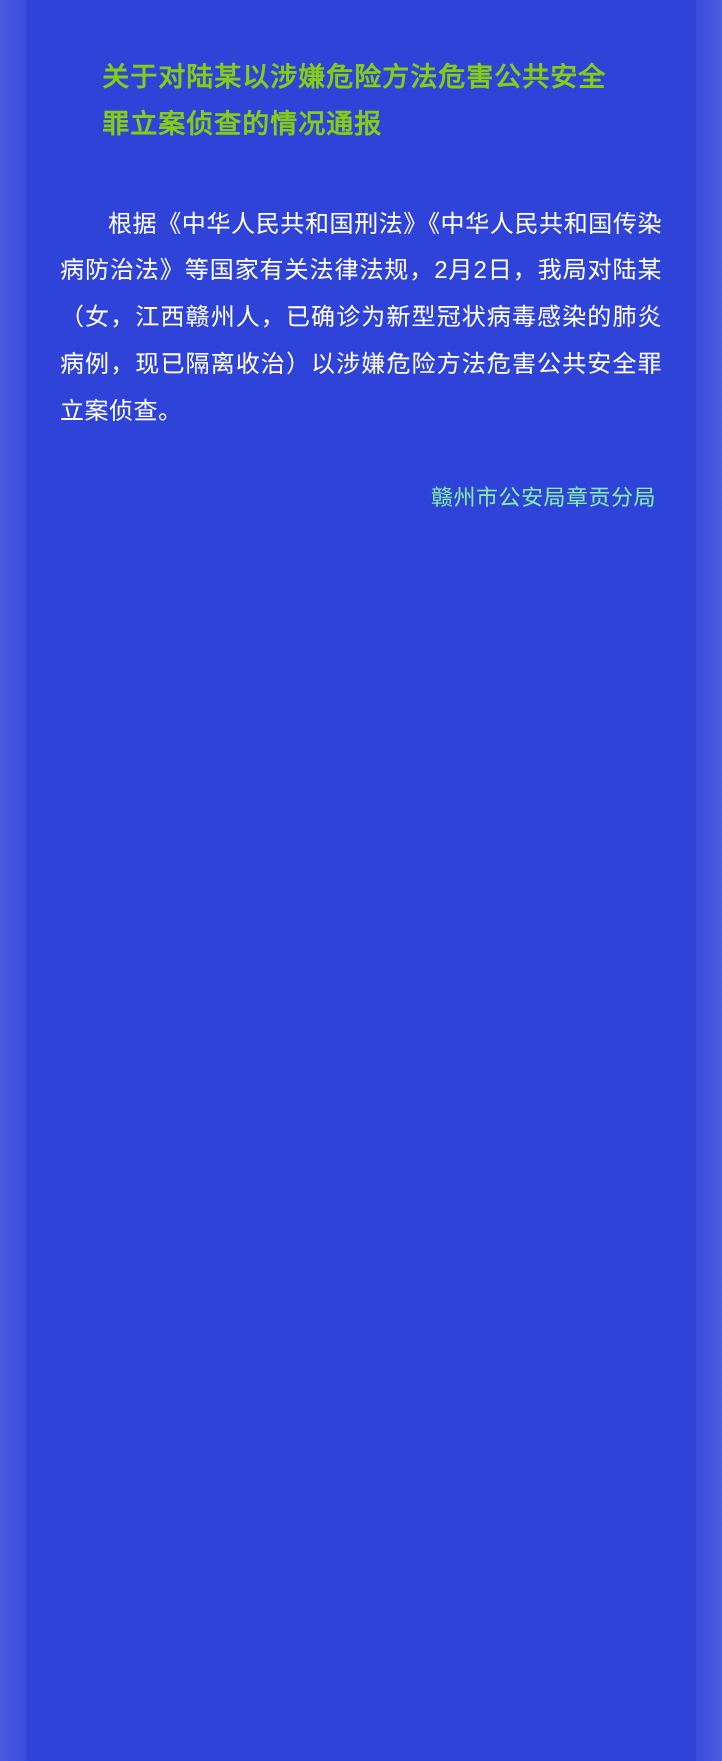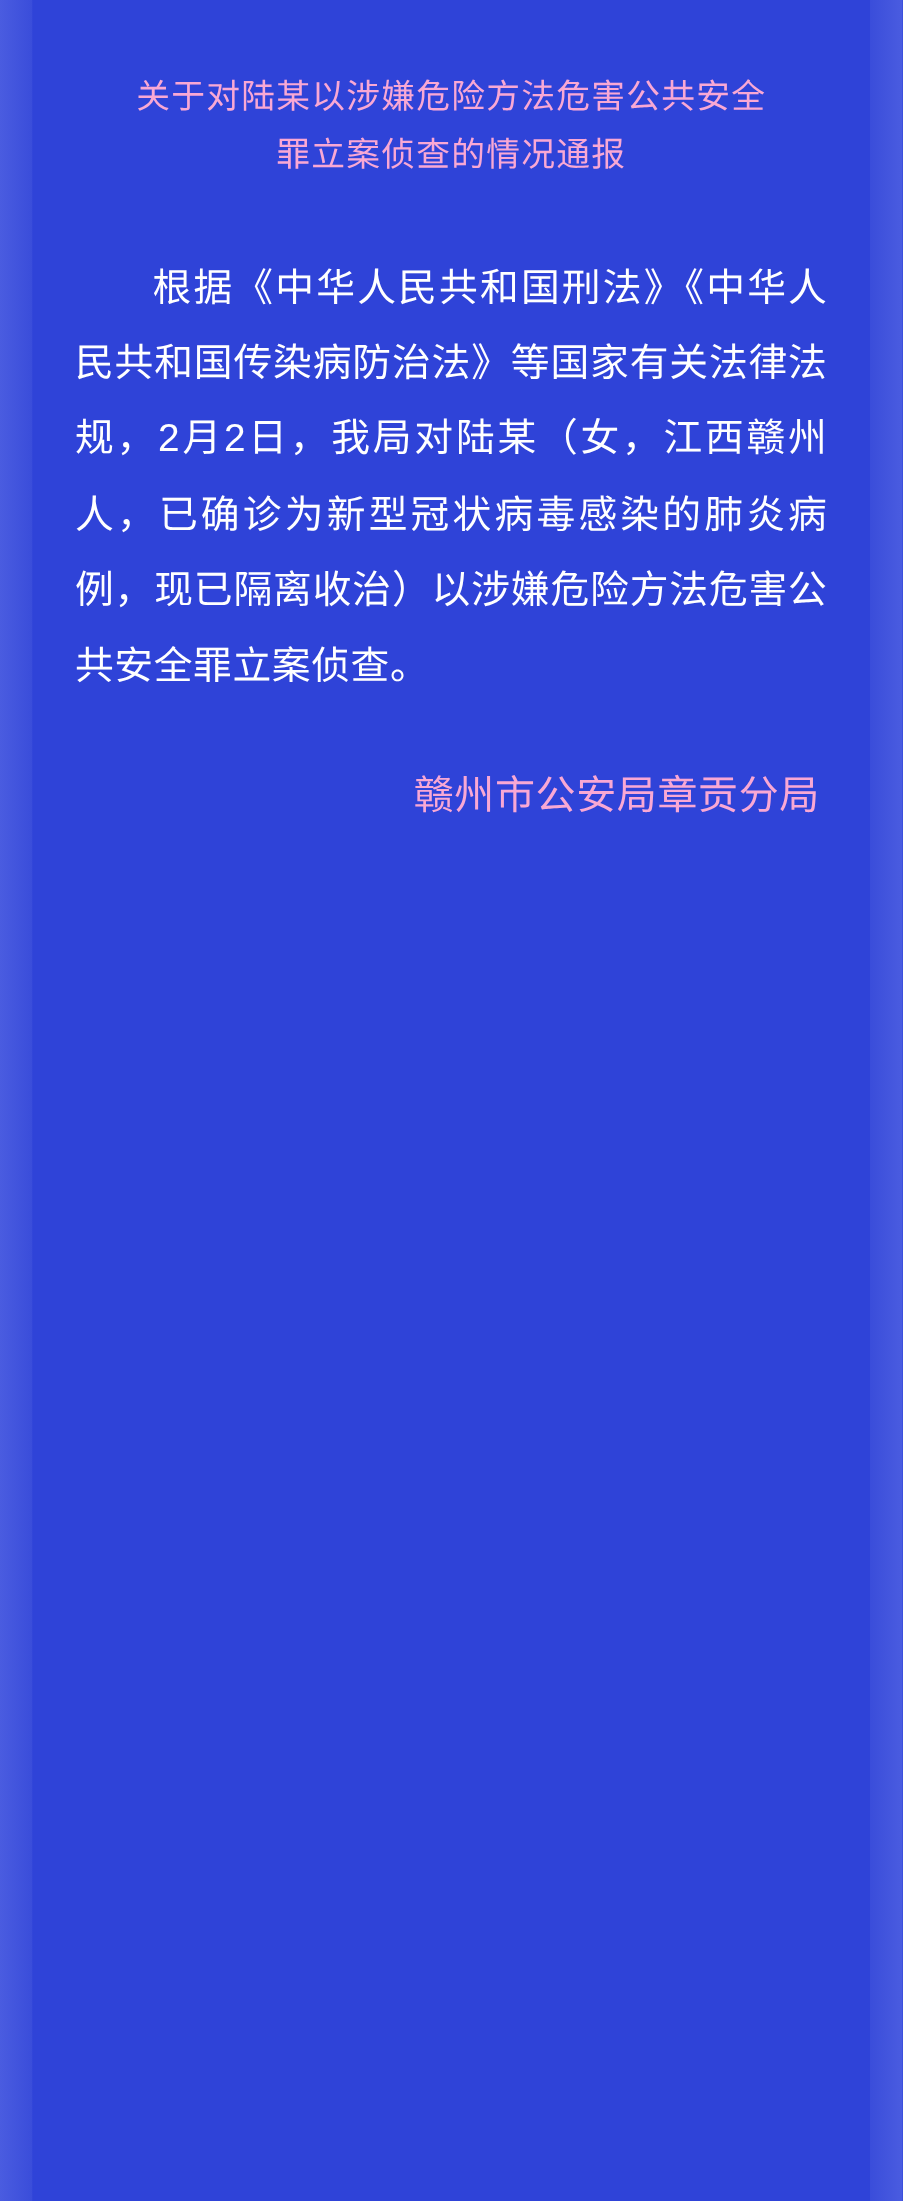--- a/index.html
+++ b/index.html
@@ -37,49 +37,48 @@
     left: 26px;
     right: 26px;
     top: 0;
     bottom: 0;
     background: #2f43d8;
     box-sizing: border-box;
     padding: 54px 34px 40px 34px;
   }
 
   .doc-title {
-    color: #f9a8d4;
+    color: #84cc16;
     font-size: 27px;
-    font-weight: normal;
+    font-weight: bold;
     line-height: 1.75;
-    text-align: center;
     letter-spacing: 1px;
     margin: 0 auto 0 auto;
     width: 86%;
   }
 
   .body-block {
     margin-top: 52px;
   }
 
   .para {
     color: #ffffff;
-    font-size: 31px;
+    font-size: 24px;
     line-height: 1.95;
     text-align: justify;
     text-justify: inter-ideograph;
     text-indent: 2em;
     margin: 0 0 44px 0;
     letter-spacing: 0.5px;
   }
 
   .signature {
     margin-top: 26px;
-    color: #f9a8d4;
-    font-size: 32px;
+    color: #86efac;
+    font-size: 22px;
     line-height: 1.85;
     text-align: right;
     padding-right: 6px;
     letter-spacing: 0.5px;
   }
   .sign-line { display: block; }
   .sign-date { display: block; }
 </style>
 </head>
 <body>

